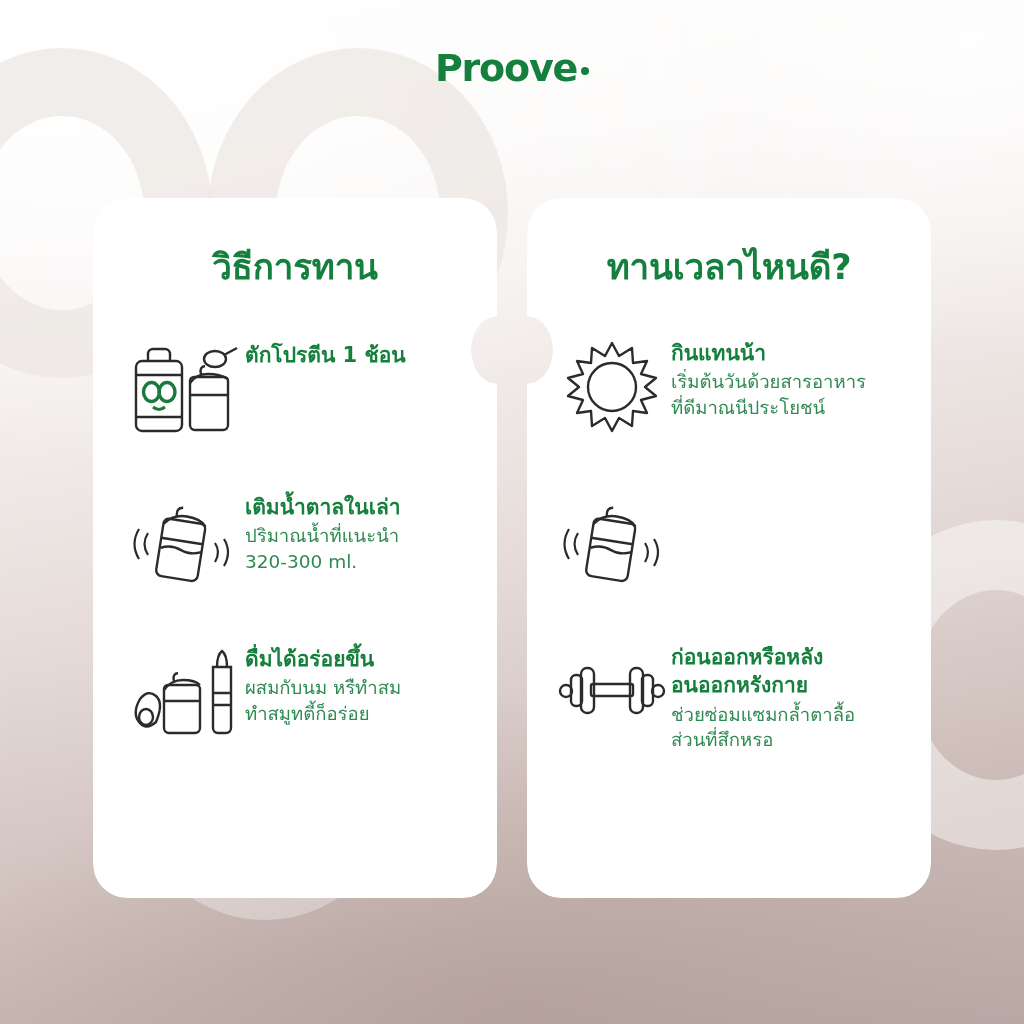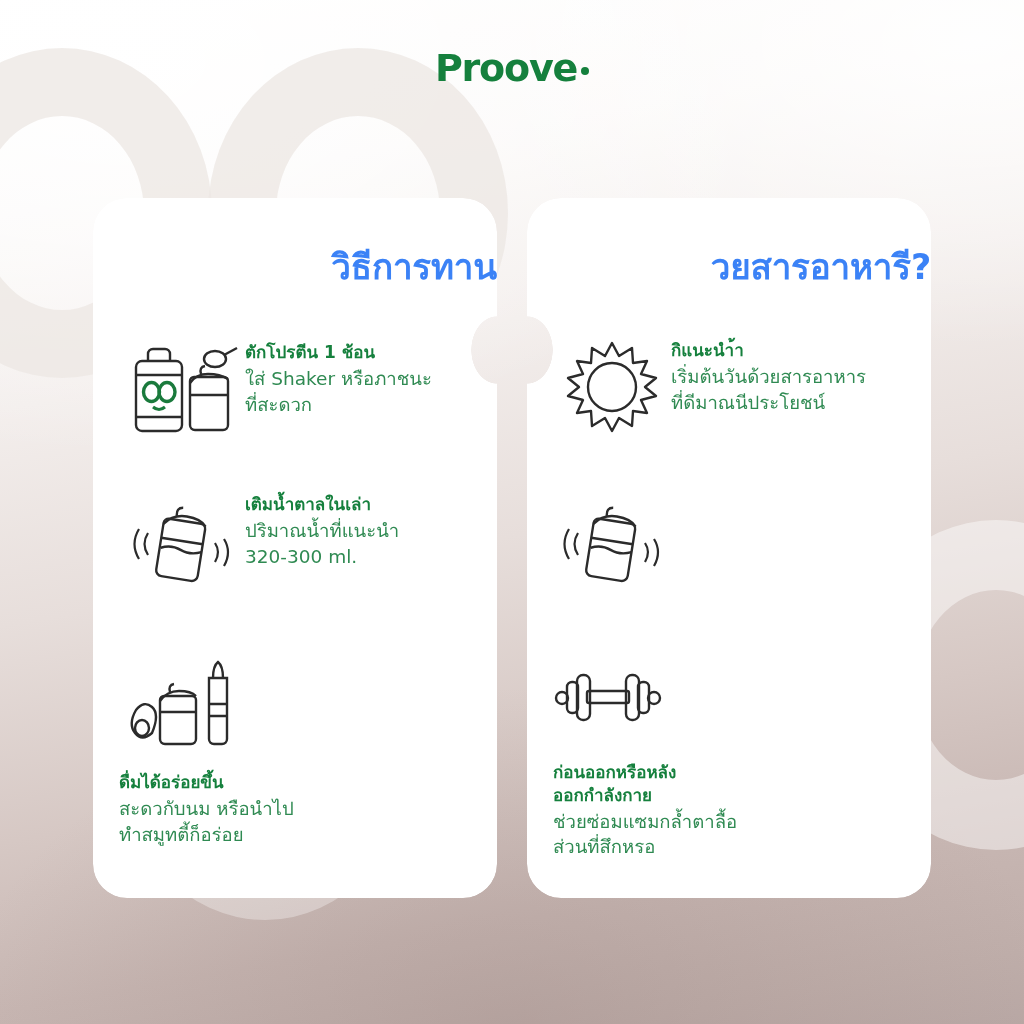--- a/index.html
+++ b/index.html
@@ -76,46 +76,46 @@
   }
   .card.right{
     border-radius:34px;
     margin-left:30px;
     -webkit-mask:
       radial-gradient(26px 34px at 0px 152px, transparent 98%, #000 100%);
             mask:
       radial-gradient(26px 34px at 0px 152px, transparent 98%, #000 100%);
   }
   .card-title{
-    text-align:right;
-    color:#3b82f6;
+    text-align:center;
+    color:#15803d;
     font-size:35px;
     font-weight:700;
     line-height:1.35;
     letter-spacing:-0.2px;
     margin-bottom:44px;
   }
 
   .items{ padding:0 22px 0 26px; }
   .item{
     display:flex;
     align-items:flex-start;
     margin-bottom:48px;
   }
-  .item:last-child{ margin-bottom:7px;flex-direction:column; }
+  .item:last-child{ margin-bottom:7px; }
   .item-icon{
     flex:0 0 126px;
     height:104px;
     display:flex; align-items:center; justify-content:center;
   }
   .item-icon svg{ display:block; }
   .item-text{ padding-top:6px; flex:1 1 auto; }
   .item-title{
     color:#15803d;
-    font-size:17px;
+    font-size:21px;
     font-weight:700;
     line-height:1.34;
     margin-bottom:2px;
     white-space:pre-line;
   }
   .item-desc{
     color:#2f8a52;
     font-size:18.5px;
     font-weight:400;
     line-height:1.38;
@@ -162,22 +162,20 @@
             <path d="M71 40h30a4 4 0 0 1 4 4v44a5 5 0 0 1-5 5H72a5 5 0 0 1-5-5V44a4 4 0 0 1 4-4z"></path>
             <path d="M67 46q6-9 18-9t20 5" fill="none"></path>
             <path d="M78 37q-2-7 4-8" fill="none"></path>
             <path d="M67 58h38"></path>
             <ellipse cx="92" cy="22" rx="11" ry="8"></ellipse>
             <path d="M101 18l13-7"></path>
           </svg>
         </div>
         <div class="item-text">
           <div class="item-title">ตักโปรตีน 1 ช้อน</div>
-          <div class="item-desc">ใส่ Shaker หรือภาชนะ
-ที่สะดวก</div>
         </div>
       </div>
 
       <div class="item">
         <div class="item-icon">
           <svg width="118" height="100" viewBox="0 0 118 100" fill="none" stroke="#2b2b2b" stroke-width="2.4">
             <g transform="rotate(9 59 52)">
               <path d="M43 32h32a5 5 0 0 1 5 5v47a6 6 0 0 1-6 6H44a6 6 0 0 1-6-6V37a5 5 0 0 1 5-5z"></path>
               <path d="M38 38q8-11 22-11t20 7"></path>
               <path d="M50 28q-2-8 5-9"></path>
@@ -208,41 +206,41 @@
             <path d="M41 49q7-10 19-10t17 5"></path>
             <path d="M51 40q-2-7 4-8"></path>
             <path d="M41 60h36"></path>
             <path d="M90 26h18v61a5 5 0 0 1-5 5H95a5 5 0 0 1-5-5V26z"></path>
             <path d="M94 26q0-12 5-16 5 4 5 16"></path>
             <path d="M90 52h18M90 64h18"></path>
           </svg>
         </div>
         <div class="item-text">
           <div class="item-title">ดื่มได้อร่อยขึ้น</div>
-          <div class="item-desc">สะดวกับนม หรือนำไป
+          <div class="item-desc">ผสมกับนม หรืทำสม
 ทำสมูทตี้ก็อร่อย</div>
         </div>
       </div>
 
     </div>
   </section>
 
   <section class="card right">
-    <h2 class="card-title">วยสารอาหารี?</h2>
+    <h2 class="card-title">ทานเวลาไหนดี?</h2>
     <div class="items">
 
       <div class="item">
         <div class="item-icon">
           <svg width="100" height="100" viewBox="0 0 100 100" fill="none" stroke="#2b2b2b" stroke-width="2.4">
             <path d="M50 6 L57 19 L70 11 L71 26 L85 24 L79 37 L94 41 L83 50 L94 59 L79 63 L85 76 L71 74 L70 89 L57 81 L50 94 L43 81 L30 89 L29 74 L15 76 L21 63 L6 59 L17 50 L6 41 L21 37 L15 24 L29 26 L30 11 L43 19 Z" stroke-linejoin="round"></path>
             <circle cx="50" cy="50" r="24"></circle>
           </svg>
         </div>
         <div class="item-text">
-          <div class="item-title">กิแนะนำ้า</div>
+          <div class="item-title">กินแทนน้า</div>
           <div class="item-desc">เริ่มต้นวันด้วยสารอาหาร
 ที่ดีมาณนีประโยชน์</div>
         </div>
       </div>
 
       <div class="item">
         <div class="item-icon">
           <svg width="118" height="100" viewBox="0 0 118 100" fill="none" stroke="#2b2b2b" stroke-width="2.4">
             <g transform="rotate(9 59 52)">
               <path d="M43 32h32a5 5 0 0 1 5 5v47a6 6 0 0 1-6 6H44a6 6 0 0 1-6-6V37a5 5 0 0 1 5-5z"></path>
@@ -270,21 +268,21 @@
             <rect x="24" y="12" width="13" height="45" rx="6"></rect>
             <rect x="73" y="12" width="13" height="45" rx="6"></rect>
             <rect x="14" y="19" width="11" height="31" rx="5"></rect>
             <rect x="85" y="19" width="11" height="31" rx="5"></rect>
             <ellipse cx="9" cy="35" rx="6" ry="6"></ellipse>
             <ellipse cx="101" cy="35" rx="6" ry="6"></ellipse>
           </svg>
         </div>
         <div class="item-text">
           <div class="item-title">ก่อนออกหรือหลัง
-ออกกำลังกาย</div>
+อนออกหรังกาย</div>
           <div class="item-desc">ช่วยซ่อมแซมกล้ำตาลื้อ
 ส่วนที่สึกหรอ</div>
         </div>
       </div>
 
     </div>
   </section>
 </div>
 
 </body></html>

